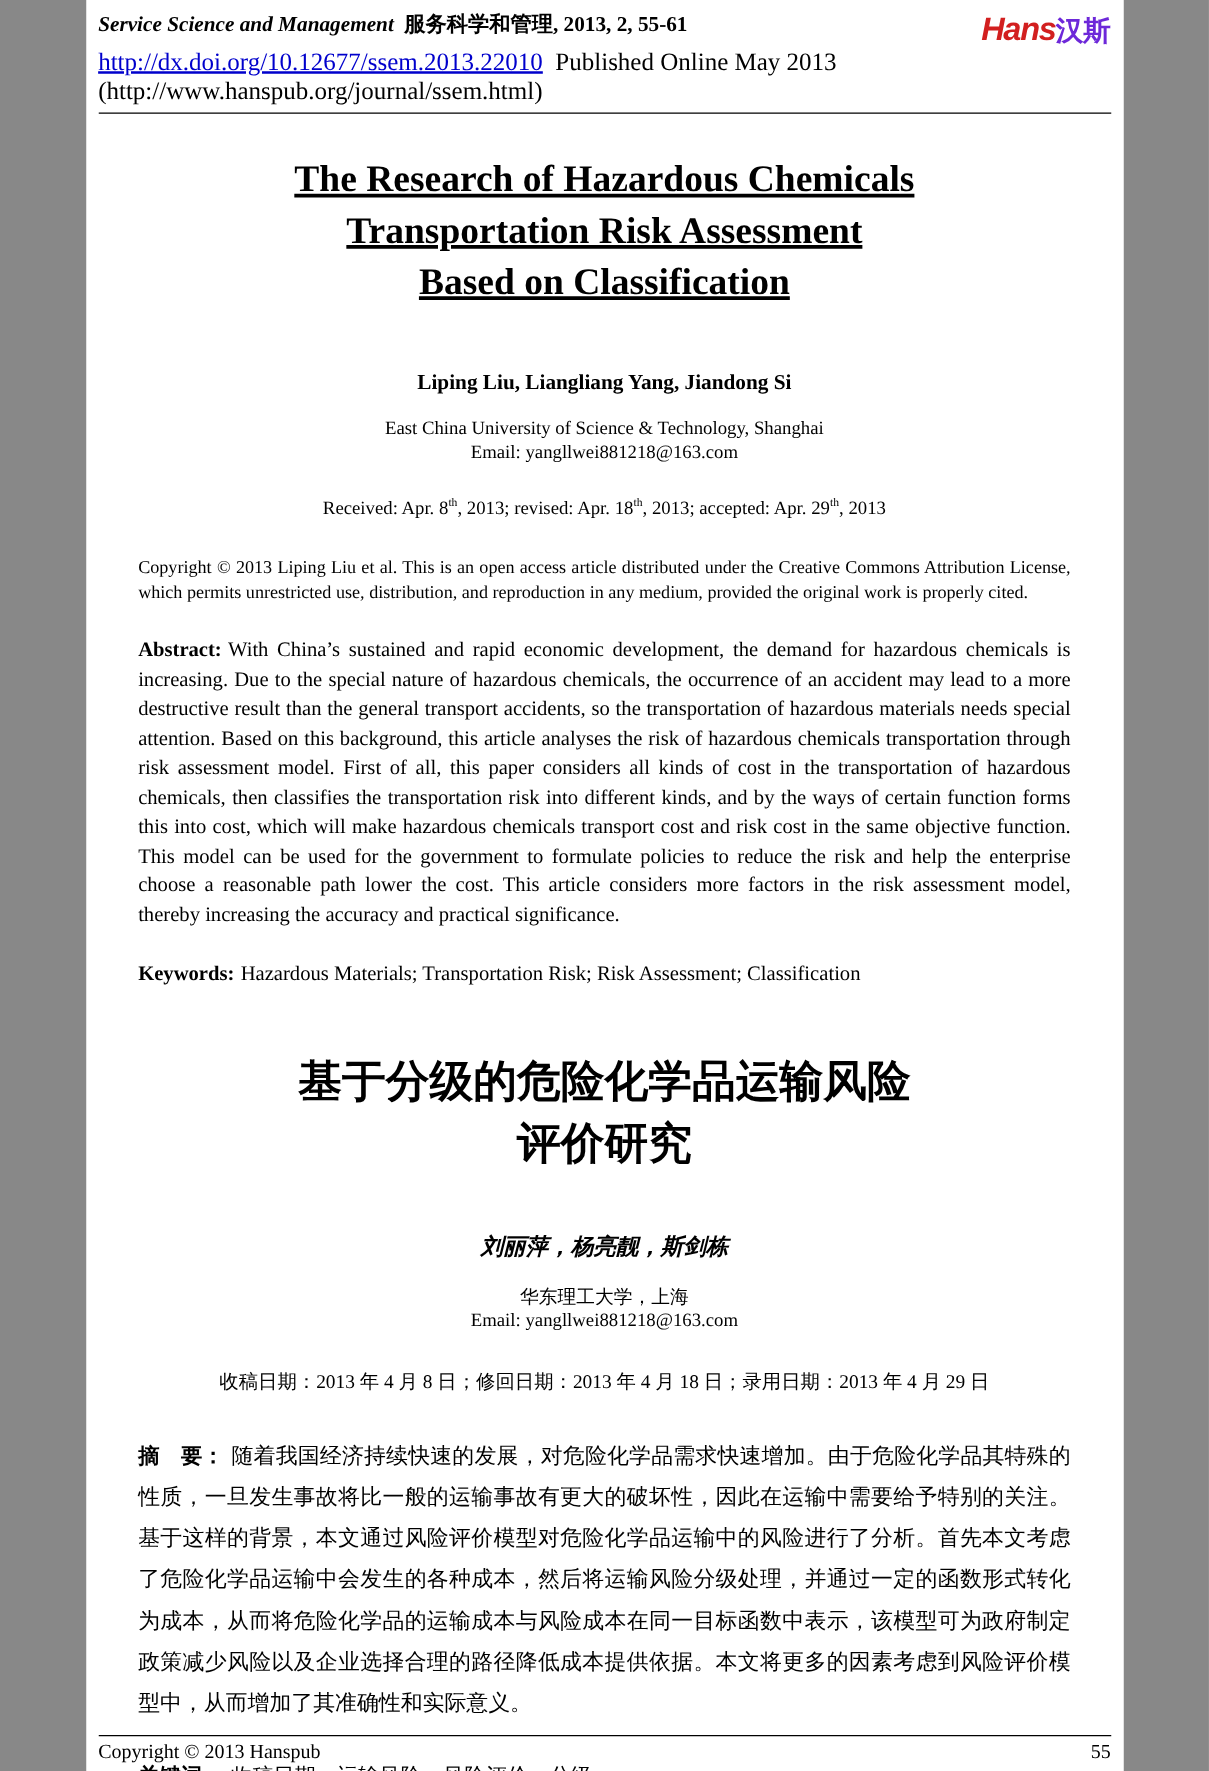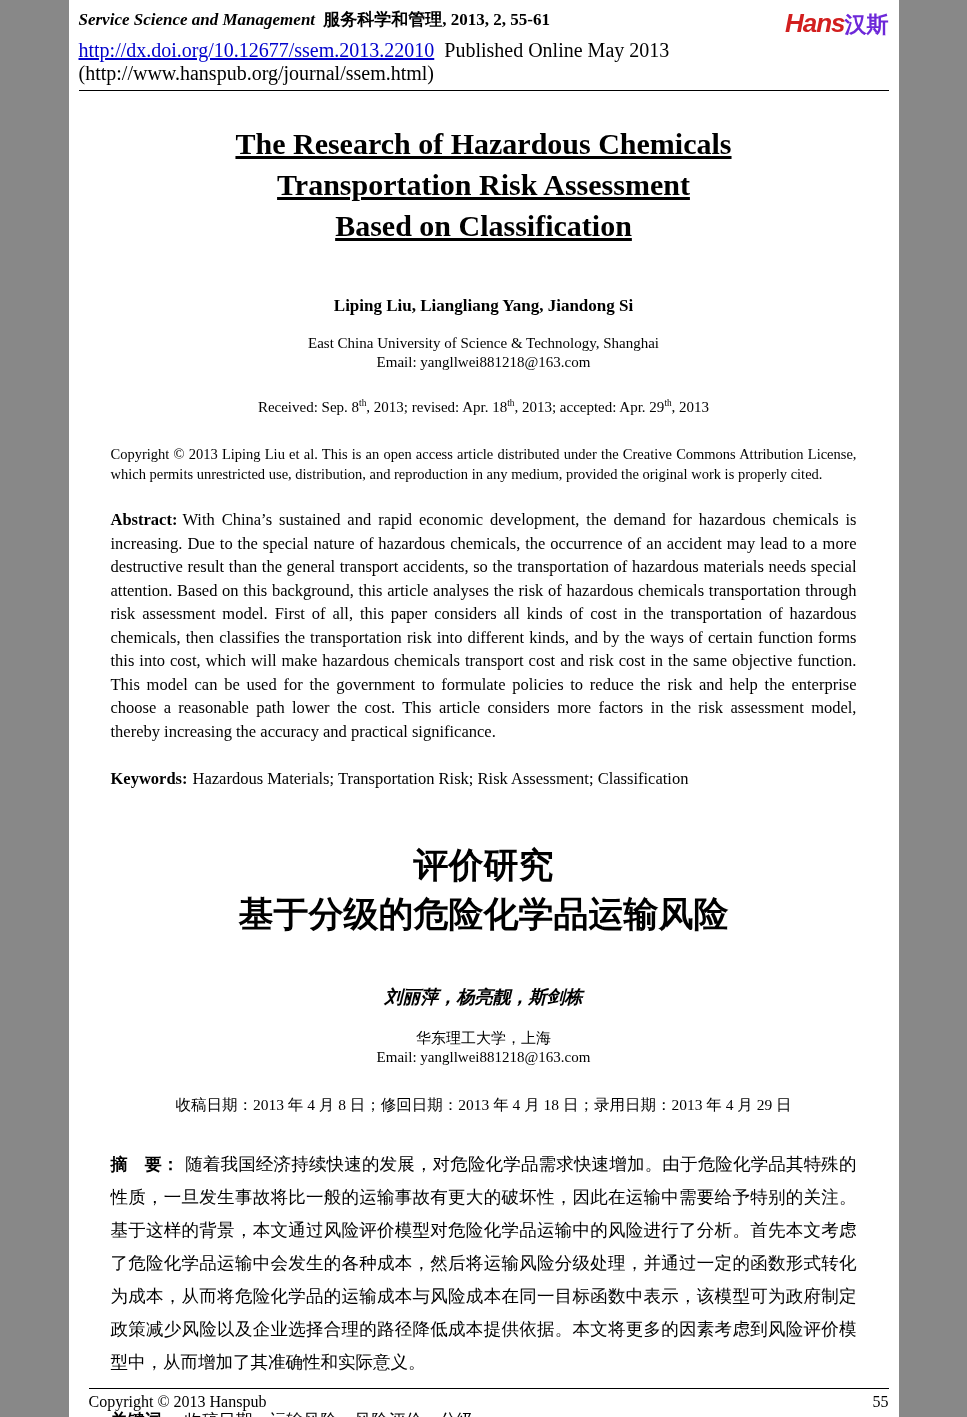--- a/index.html
+++ b/index.html
@@ -76,21 +76,21 @@
     margin-top: 32px; font-size: 17.5px; line-height: 33px; text-align: justify;
   }
   .label-zh {
     font-family: "Liberation Sans", sans-serif; font-weight: bold;
     font-size: 17px; margin-right: 6px;
   }
   .keywords-zh { margin-top: 30px; font-size: 17px; }
 
   
   .footer {
-    position: absolute; left: 20px; right: 10px; bottom: 6px;
+    position: absolute; left: 10px; right: 10px; bottom: 6px;
   }
   .footer-rule { border: none; border-top: 1px solid #000; margin: 0 0 4px 0; }
   .footer-row { display: flex; justify-content: space-between; font-size: 16px; }
 </style>
 </head>
 <body>
 
 <div class="page">
 
   <div class="header">
@@ -118,36 +118,36 @@
     </div>
 
     <div class="authors-en">Liping Liu, Liangliang Yang, Jiandong Si</div>
 
     <div class="affil">
       <span>East China University of Science &amp; Technology, Shanghai</span>
       <span class="email-line">Email: yangllwei881218@163.com</span>
     </div>
 
     <div class="received">
-      <span>Received: Sep. 8</span><sup>th</sup><span>, 2013; revised: Apr. 18</span><sup>th</sup><span>, 2013; accepted: Apr. 29</span><sup>th</sup><span>, 2013</span>
+      <span>Received: Apr. 8</span><sup>th</sup><span>, 2013; revised: Apr. 18</span><sup>th</sup><span>, 2013; accepted: Apr. 29</span><sup>th</sup><span>, 2013</span>
     </div>
 
     <div class="copyright-notice">Copyright © 2013 Liping Liu et al. This is an open access article distributed under the Creative Commons Attribution License, which permits unrestricted use, distribution, and reproduction in any medium, provided the original work is properly cited.</div>
 
     <div class="abstract">
       <span class="inline-label">Abstract:</span><span>With China’s sustained and rapid economic development, the demand for hazardous chemicals is increasing. Due to the special nature of hazardous chemicals, the occurrence of an accident may lead to a more destructive result than the general transport accidents, so the transportation of hazardous materials needs special attention. Based on this background, this article analyses the risk of hazardous chemicals transportation through risk assessment model. First of all, this paper considers all kinds of cost in the transportation of hazardous chemicals, then classifies the transportation risk into different kinds, and by the ways of certain function forms this into cost, which will make hazardous chemicals transport cost and risk cost in the same objective function. This model can be used for the government to formulate policies to reduce the risk and help the enterprise choose a reasonable path lower the cost. This article considers more factors in the risk assessment model, thereby increasing the accuracy and practical significance.</span>
     </div>
 
     <div class="keywords">
       <span class="inline-label">Keywords:</span><span>Hazardous Materials; Transportation Risk; Risk Assessment; Classification</span>
     </div>
 
     <div class="title-zh">
+      <div>基于分级的危险化学品运输风险</div>
       <div>评价研究</div>
-      <div>基于分级的危险化学品运输风险</div>
     </div>
 
     <div class="authors-zh">刘丽萍，杨亮靓，斯剑栋</div>
 
     <div class="affil affil-zh">
       <span>华东理工大学，上海</span>
       <span class="email-line">Email: yangllwei881218@163.com</span>
     </div>
 
     <div class="received received-zh">收稿日期：2013 年 4 月 8 日；修回日期：2013 年 4 月 18 日；录用日期：2013 年 4 月 29 日</div>

